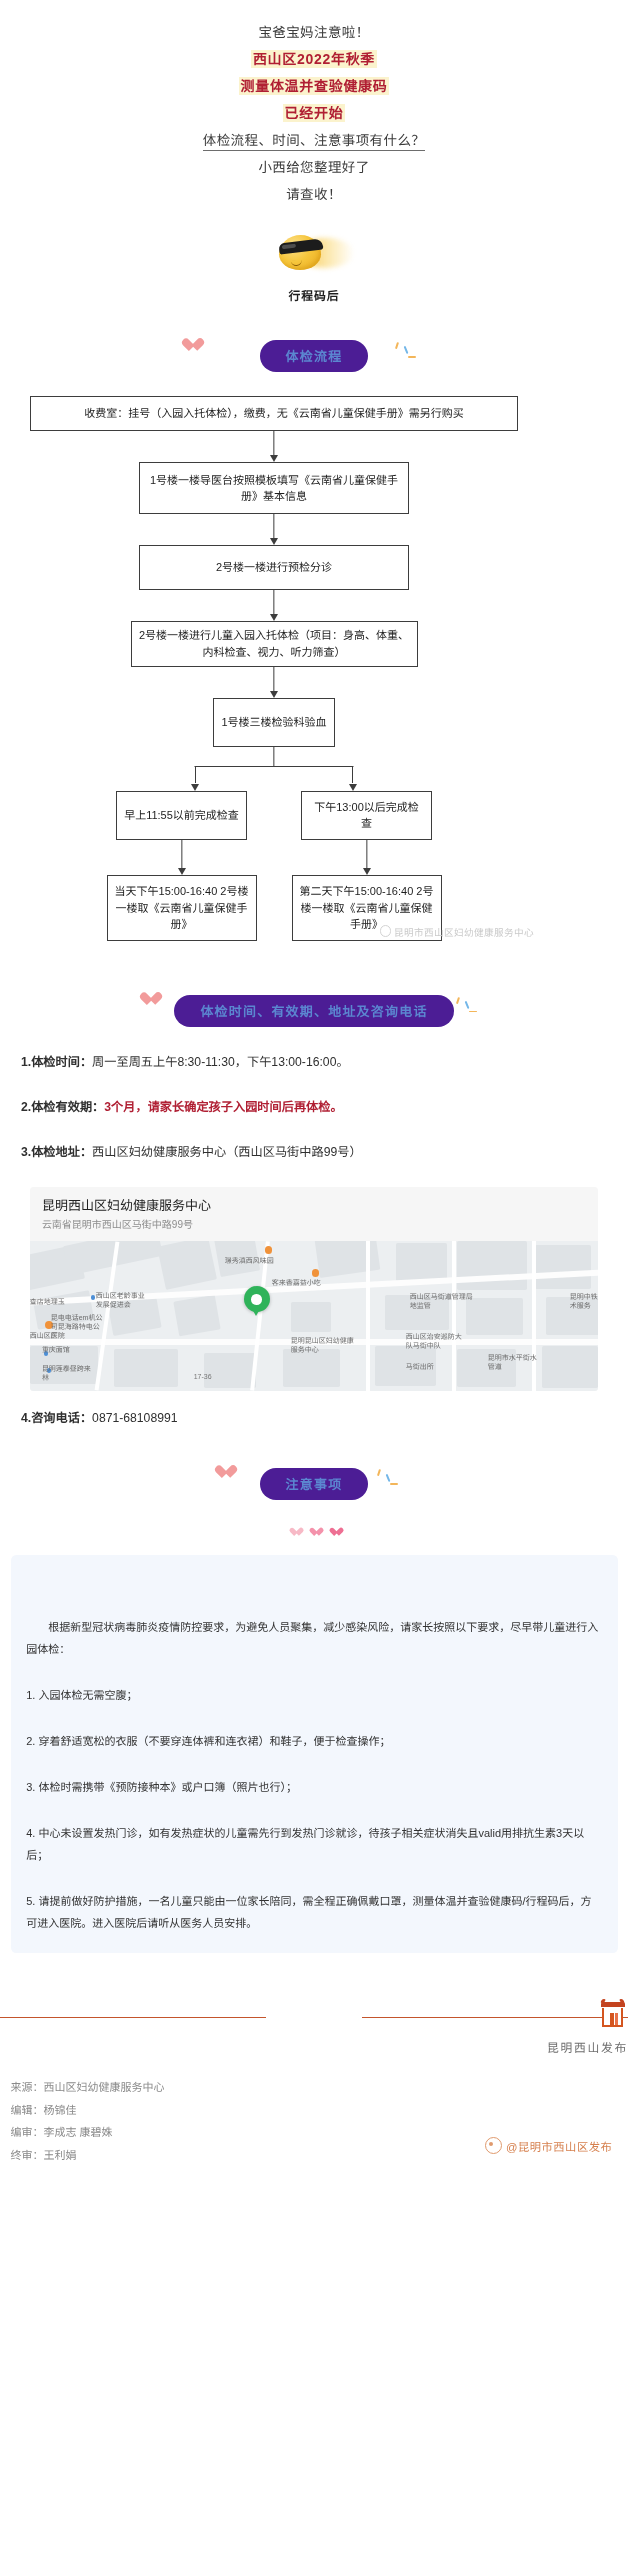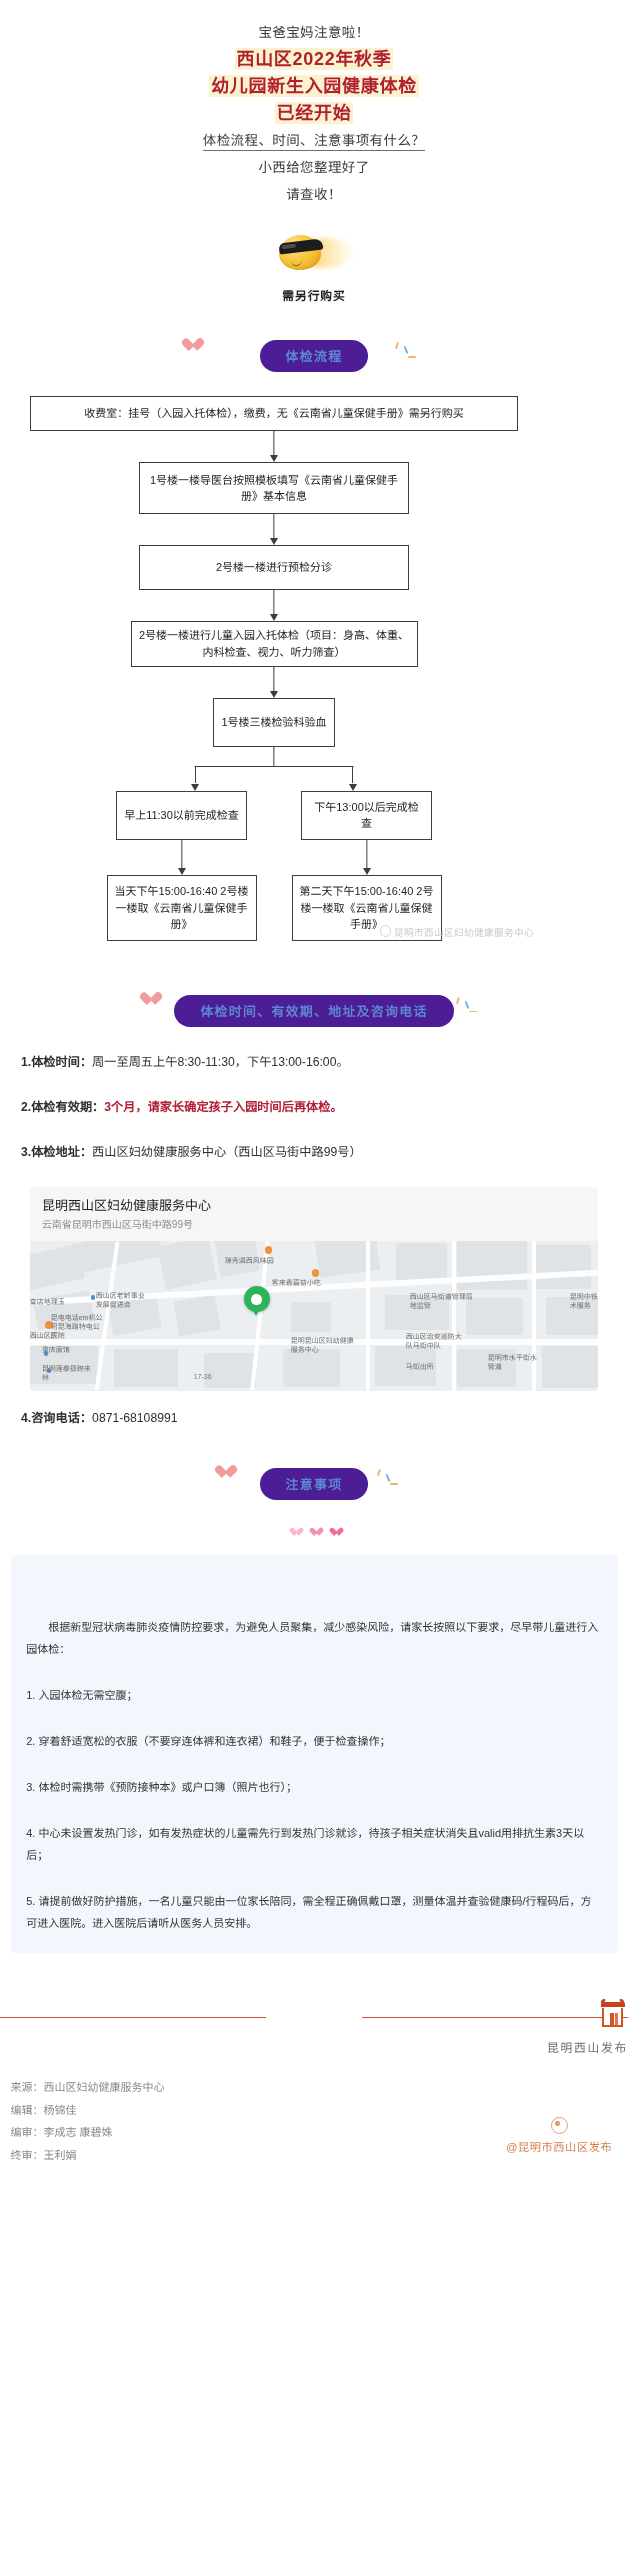--- a/index.html
+++ b/index.html
@@ -28,21 +28,21 @@
   }
   .intro-line {
     font-size: 13.5px;
     line-height: 27px;
     color: #3b3b3b;
     letter-spacing: 0.4px;
   }
   .intro-line.hl {
     color: #b01f33;
     font-weight: bold;
-    font-size: 18px;
+    font-size: 14px;
     letter-spacing: 0.7px;
   }
   .intro-line.hl span.mark {
     background: #fbf3cd;
     padding: 0.9px 1.7px;
   }
   .intro-line.underline span.u {
     border-bottom: 0.9px solid #6d6d6d;
     padding-bottom: 1.7px;
   }
@@ -517,21 +517,20 @@
   .weibo-mark {
     position: absolute;
     right: 15.7px;
     bottom: 12.2px;
     font-size: 11.3px;
     color: #d6804e;
     letter-spacing: 0.5px;
     display: flex;
     align-items: center;
     gap: 4.4px;
-    flex-direction: column;
   }
   .weibo-mark .eye {
     display: inline-block;
     width: 15px; height: 15px;
     border-radius: 50%;
     border: 1.7px solid #e09a6d;
     position: relative;
   }
   .weibo-mark .eye::after {
     content: "";
@@ -543,35 +542,35 @@
   }
 </style>
 </head>
 <body>
 
 <div class="page">
 
   <div class="intro">
     <div class="intro-line">宝爸宝妈注意啦！</div>
     <div class="intro-line hl"><span class="mark">西山区2022年秋季</span></div>
-    <div class="intro-line hl"><span class="mark">幼儿园新生入园健康体检</span></div>
+    <div class="intro-line hl"><span class="mark">测量体温并查验健康码</span></div>
     <div class="intro-line hl"><span class="mark">已经开始</span></div>
     <div class="intro-line underline"><span class="u">体检流程、时间、注意事项有什么？</span></div>
     <div class="intro-line">小西给您整理好了</div>
     <div class="intro-line">请查收！</div>
   </div>
 
   <div class="sticker-wrap">
     <div class="sticker">
       <div class="blur-tail"></div>
       <div class="face"></div>
       <div class="glasses"></div>
       <div class="mouth"></div>
     </div>
-    <div class="sticker-caption">需另行购买</div>
+    <div class="sticker-caption">行程码后</div>
   </div>
 
   <div class="section-head">
     <span class="heart" style="left:181px;"></span>
     <span class="sparkle" style="left:394px;">
         <i></i>
         <i></i>
         <i></i>
       </span>
     <span class="pill">体检流程</span>
@@ -613,21 +612,21 @@
       <div class="stem"></div>
       <div class="hbar"></div>
       <div class="legL"></div>
         <div class="legR"></div>
       <div class="tipL"></div>
         <div class="tipR"></div>
     </div>
 
     <div class="pair-row">
       <div class="pair-col">
-        <div class="fbox small2">早上11:30以前完成检查</div>
+        <div class="fbox small2">早上11:55以前完成检查</div>
         <div class="connector">
           <div class="vline"></div>
             <div class="arrow"></div>
         </div>
         <div class="fbox pairL">当天下午15:00-16:40 2号楼一楼取《云南省儿童保健手册》</div>
       </div>
       <div class="pair-col">
         <div class="fbox small2">下午13:00以后完成检查</div>
         <div class="connector">
           <div class="vline"></div>

